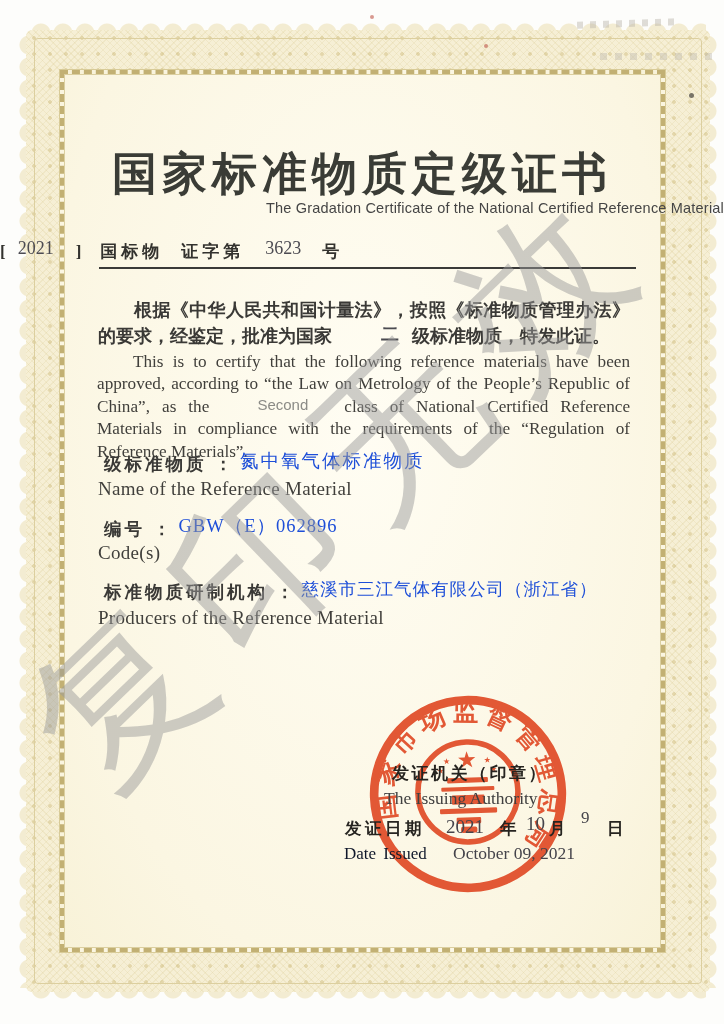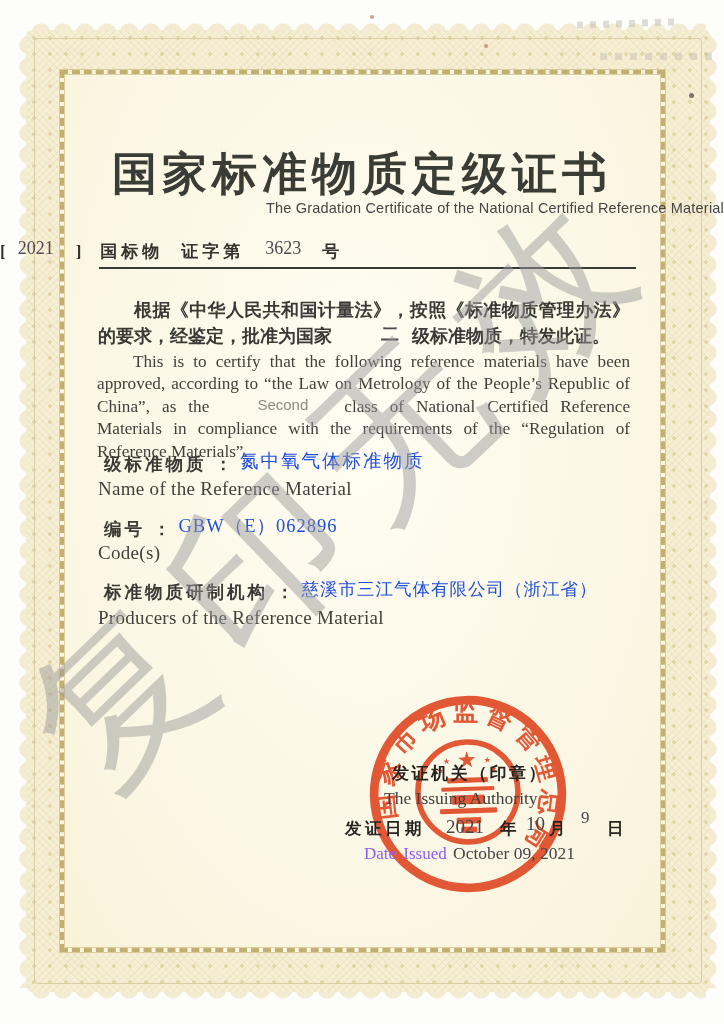--- a/index.html
+++ b/index.html
@@ -98,21 +98,21 @@
   .iss{z-index:5; color:#262420;}
   .auth-zh{left:392px; top:762px; font-size:17px; font-weight:700; letter-spacing:2.5px;}
   .auth-en{left:384px; top:788px; font-size:17.5px; font-weight:400; color:#404040;}
   .d-label{left:345px; top:818px; font-size:16.5px; font-weight:700; letter-spacing:3.5px;}
   .d-year{left:446px; top:816px; font-size:19px;}
   .d-yu{left:500px; top:818px; font-size:16.5px; font-weight:700;}
   .d-month{left:526px; top:813px; font-size:19px;}
   .d-mu{left:549px; top:818px; font-size:16.5px; font-weight:700;}
   .d-day{left:581px; top:808px; font-size:17px;}
   .d-du{left:607px; top:818px; font-size:16.5px; font-weight:700;}
-  .d-en-label{left:364px; top:844px; font-size:17px; word-spacing:3px; color:#8b5cf6;}
+  .d-en-label{left:344px; top:844px; font-size:17px; word-spacing:3px; color:#0f172a;}
   .d-en{left:453px; top:843px; font-size:17.5px; color:#3e3d42;}
   .typed2{font-family:"Liberation Serif","DejaVu Serif",serif; color:#45444b;}
   
   .art{position:absolute; z-index:7; pointer-events:none;}
   .a1{left:577px; top:20px; width:100px; height:7px; background:repeating-linear-gradient(90deg,#b9b4aa 0 6px,transparent 6px 13px); opacity:.45; transform:rotate(-2deg);}
   .a2{left:600px; top:53px; width:118px; height:7px; background:repeating-linear-gradient(90deg,#b9b4aa 0 7px,transparent 7px 15px); opacity:.4;}
   .a3{left:689px; top:93px; width:5px; height:5px; background:#5a564e; border-radius:50%; opacity:.8;}
   .a4{left:484px; top:44px; width:4px; height:4px; background:#c56a5a; border-radius:50%; opacity:.7;}
   .a5{left:370px; top:15px; width:4px; height:4px; background:#c0564a; border-radius:50%; opacity:.6;}
 </style>

